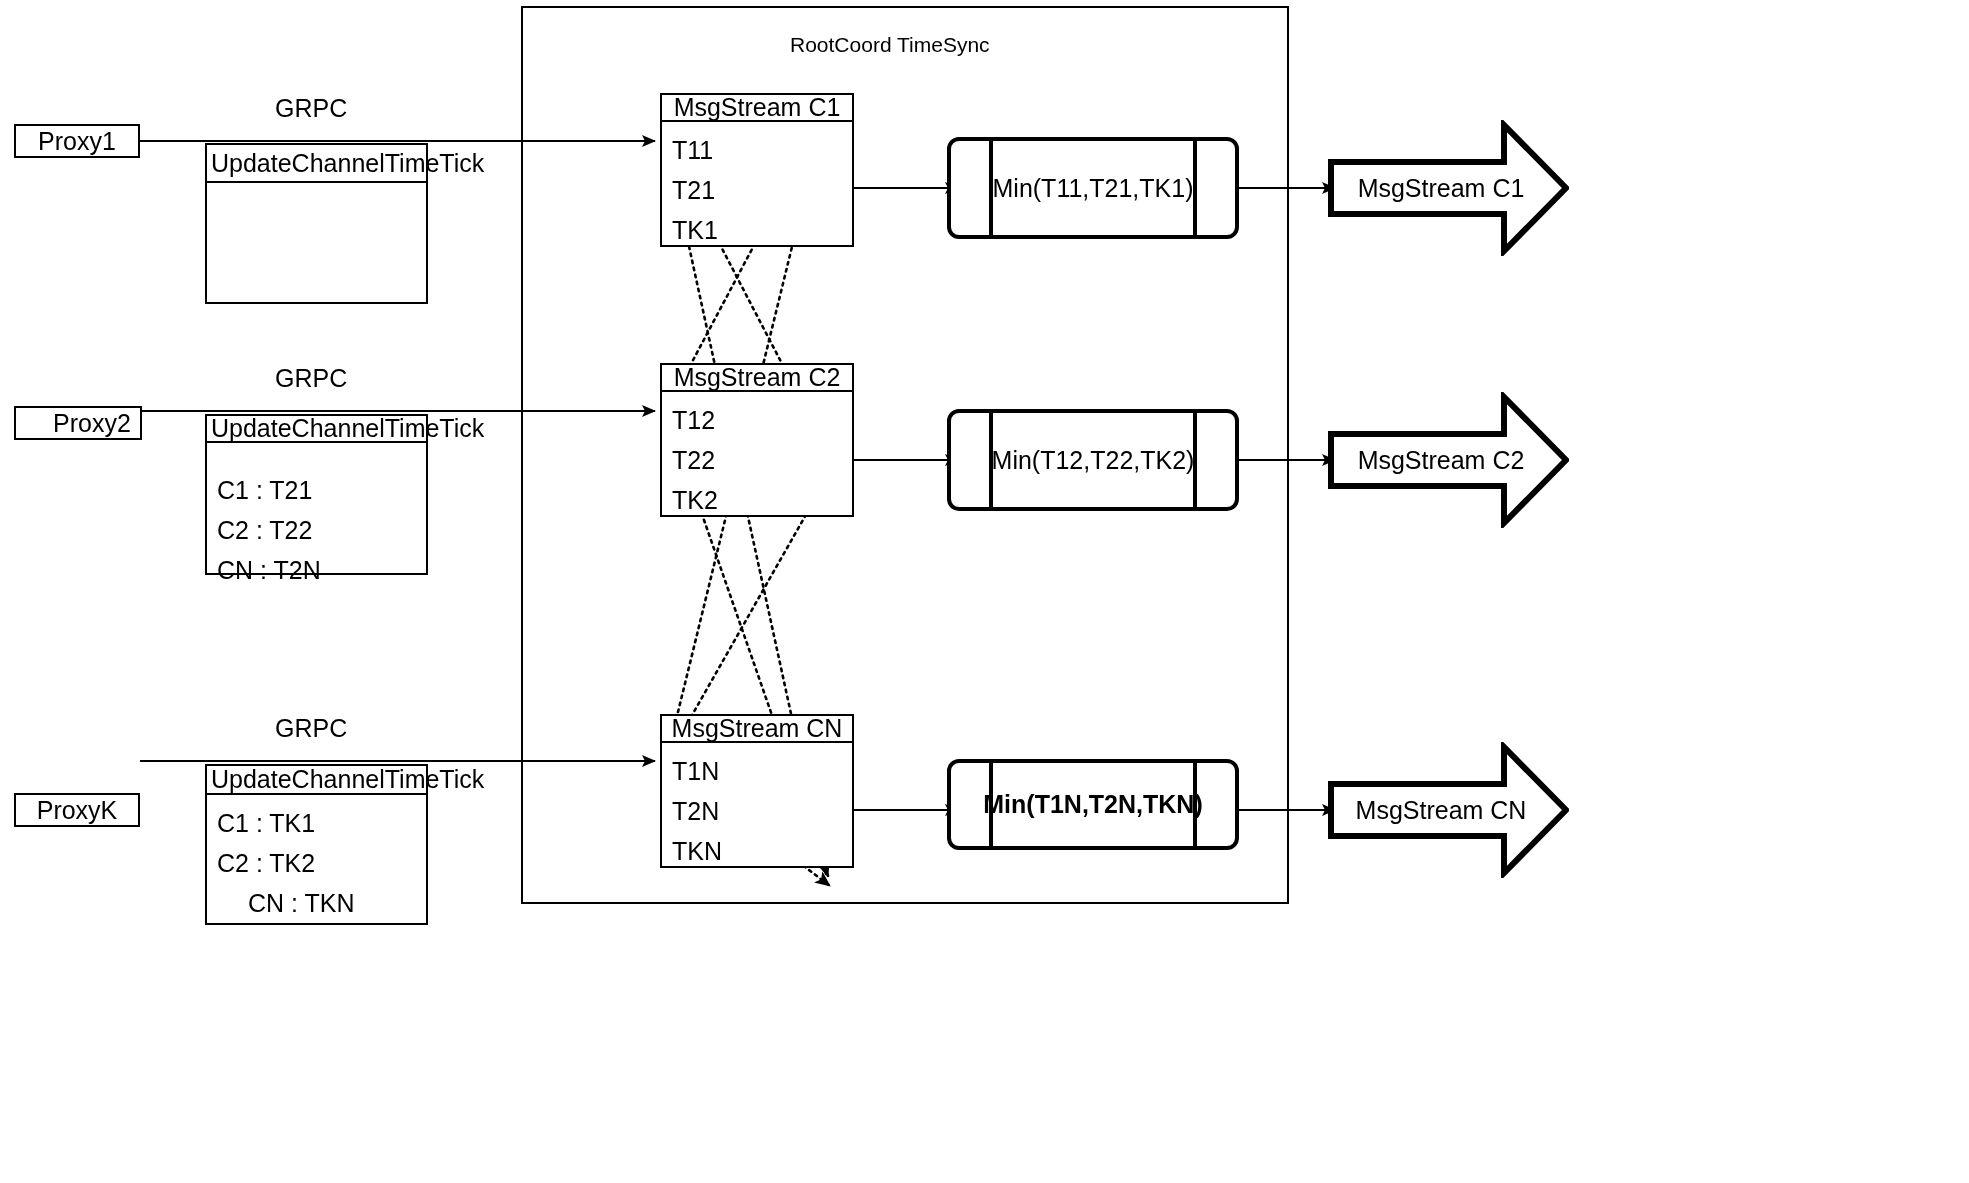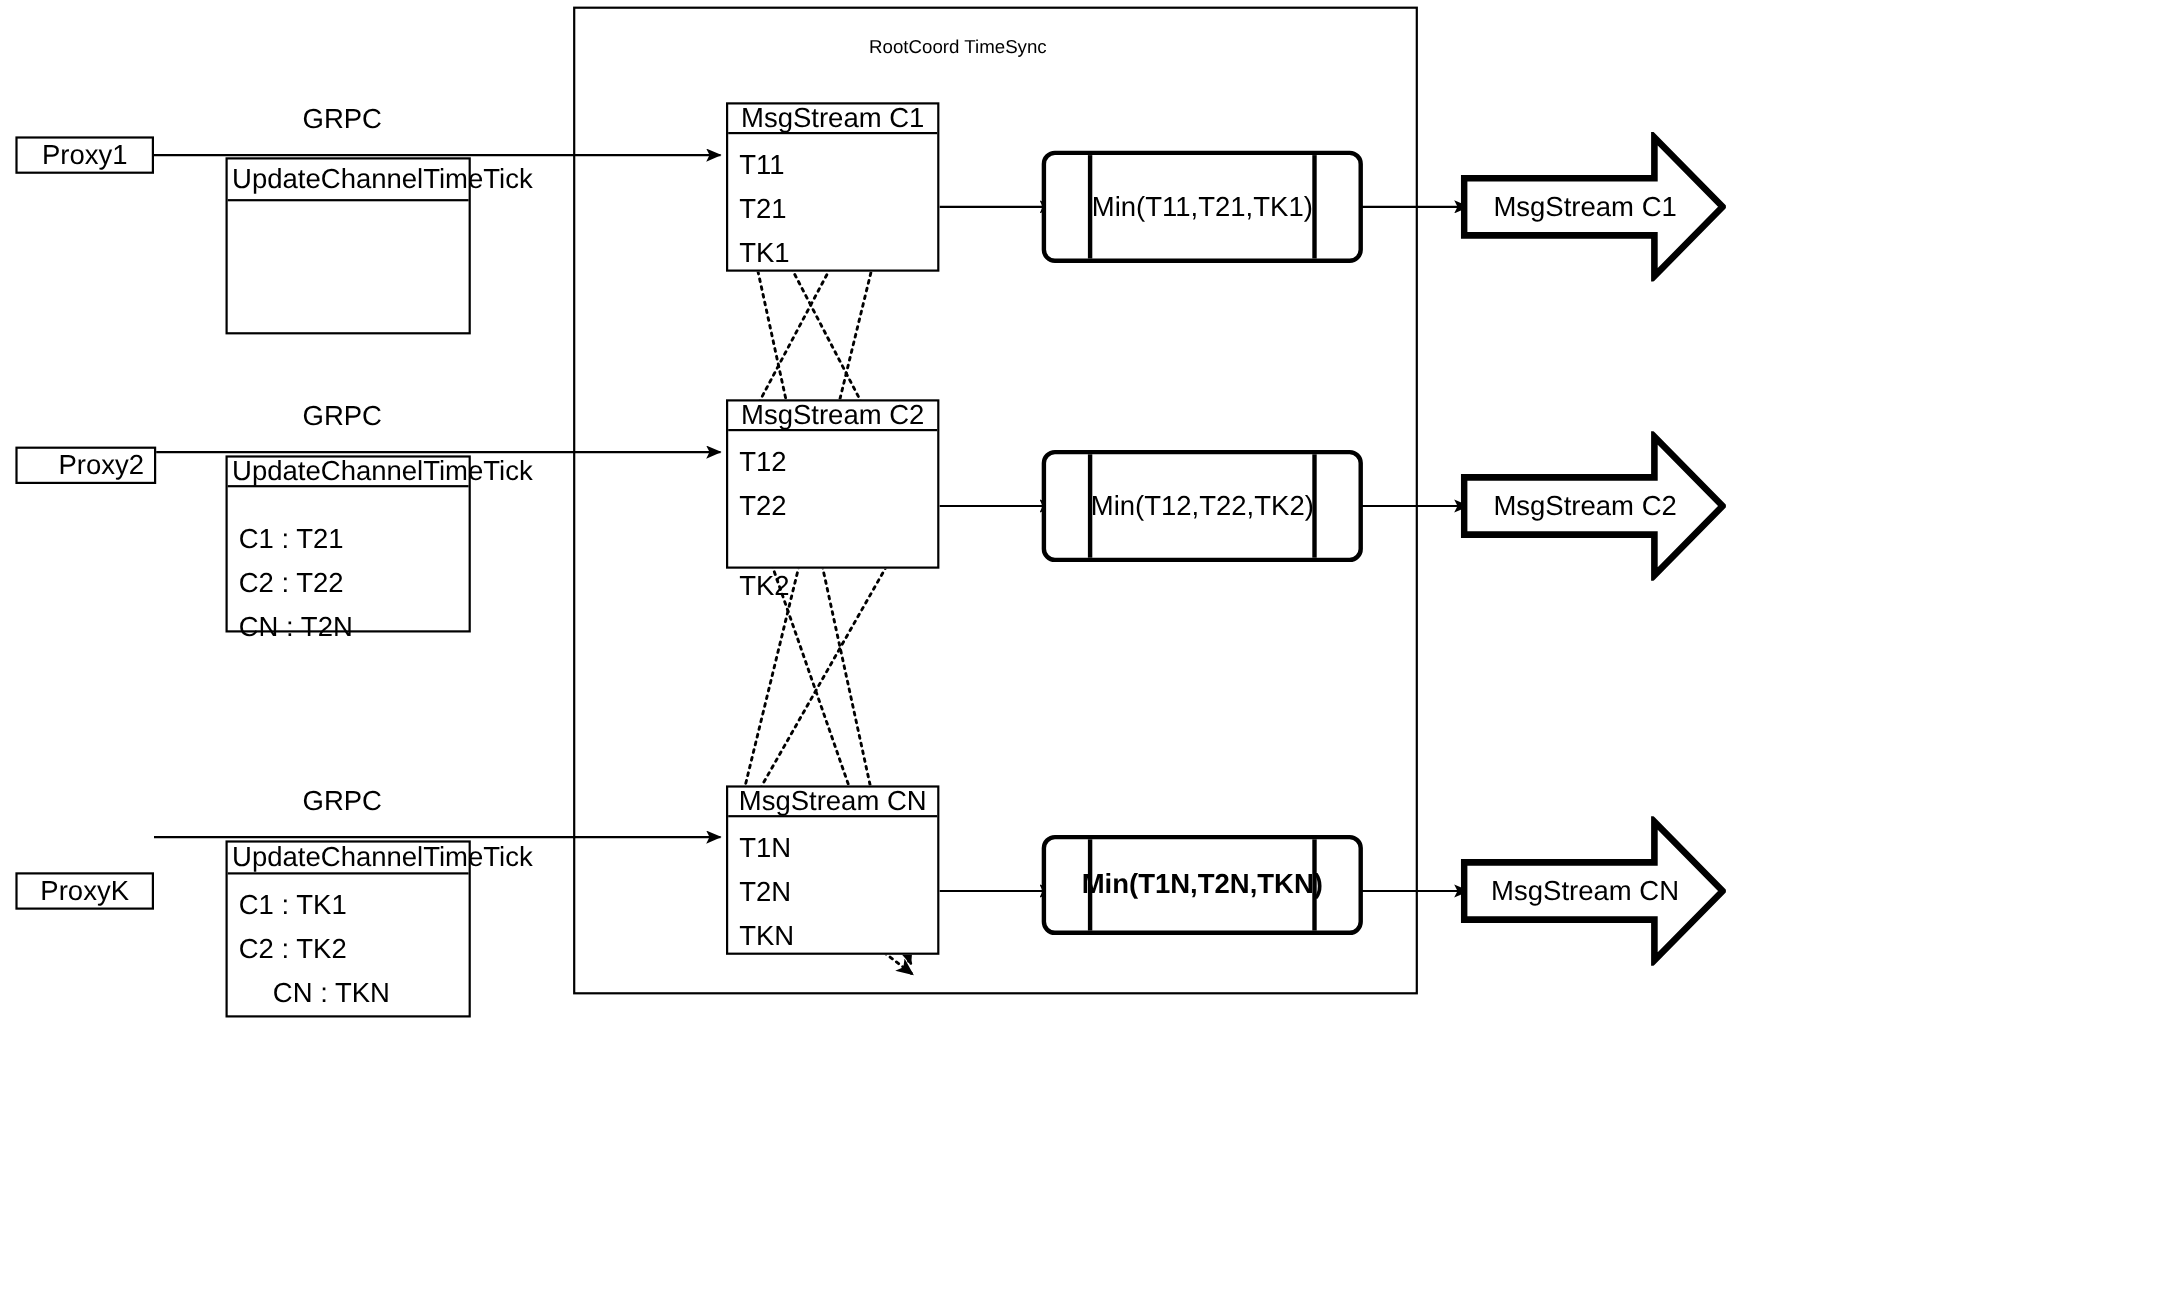--- a/index.html
+++ b/index.html
@@ -79,21 +79,21 @@
   
   .container-box{
     position:absolute;
     box-sizing:border-box;
     border:2px solid #000;
     background:transparent;
     z-index:1;
   }
   .container-title{
     position:absolute;
-    font-size:17px;
+    font-size:21px;
     line-height:1;
     white-space:nowrap;
     z-index:4;
     text-align:center;
   }
 
   
   .subroutine{
     position:absolute;
     box-sizing:border-box;
@@ -227,21 +227,21 @@
       <div class="tbl-row" style="height:40px;">T21</div>
       <div class="tbl-row" style="height:40px;">TK1</div>
     </div>
   </div>
 
   <div class="tbl" style="left:660px;top:363px;width:194px;height:154px;">
     <div class="tbl-head center" style="height:33px;">MsgStream C2</div>
     <div class="tbl-body">
       <div class="tbl-row" style="height:40px;">T12</div>
       <div class="tbl-row" style="height:40px;">T22</div>
-      <div class="tbl-row" style="height:40px;margin-top:33px;">TK2</div>
+      <div class="tbl-row" style="height:40px;">TK2</div>
     </div>
   </div>
 
   <div class="tbl" style="left:660px;top:714px;width:194px;height:154px;">
     <div class="tbl-head center" style="height:33px;">MsgStream CN</div>
     <div class="tbl-body">
       <div class="tbl-row" style="height:40px;">T1N</div>
       <div class="tbl-row" style="height:40px;">T2N</div>
       <div class="tbl-row" style="height:40px;">TKN</div>
     </div>

